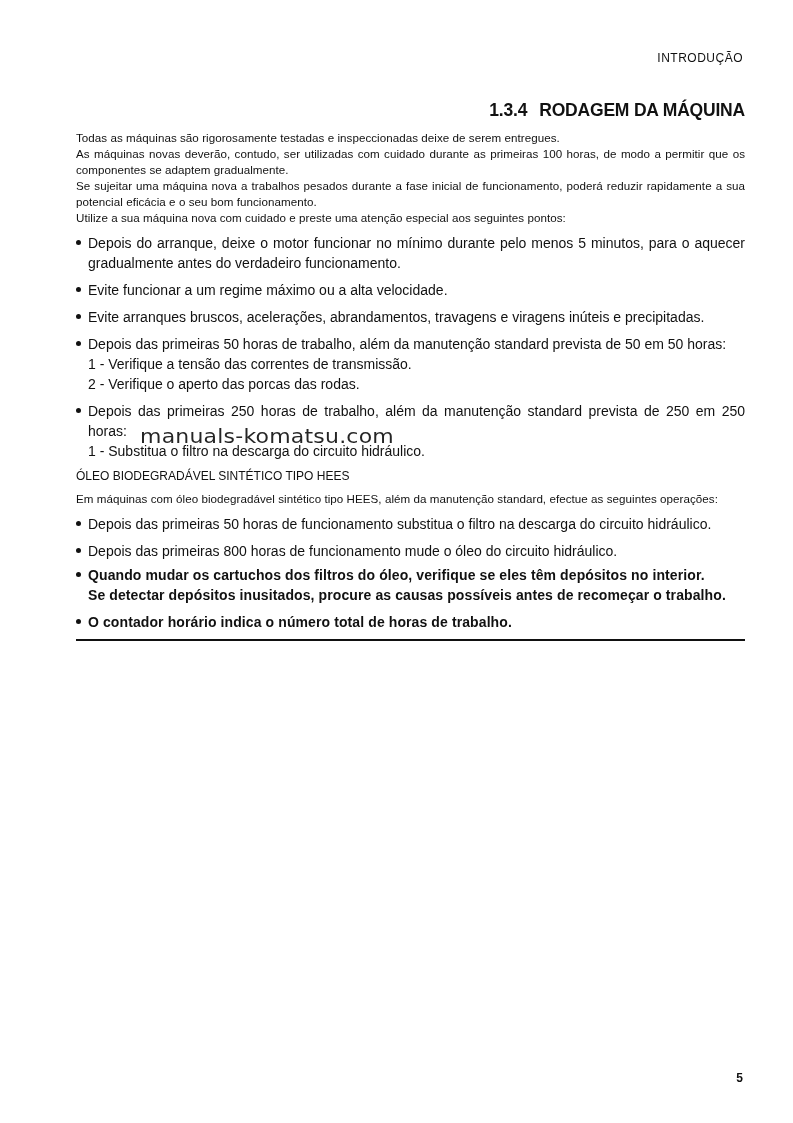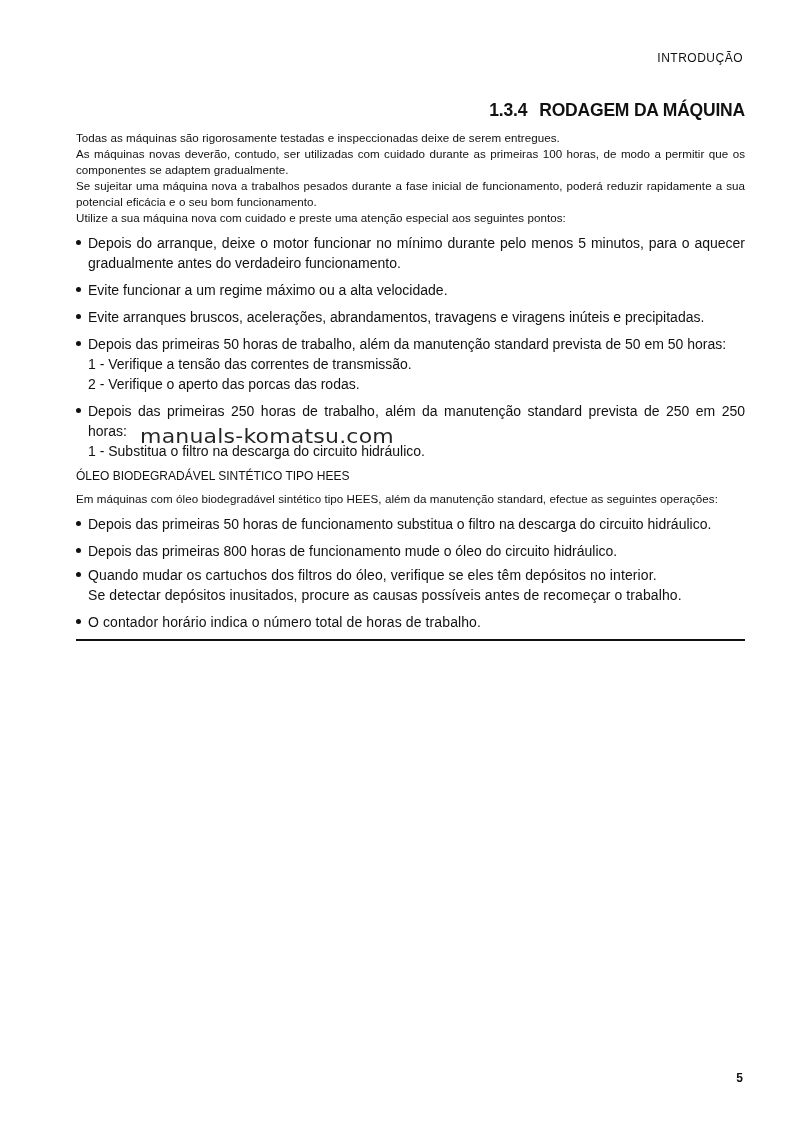--- a/index.html
+++ b/index.html
@@ -32,21 +32,21 @@
     ul.bullets li .sub { display: block; }
     .subheading { font-size: 12px; line-height: 16px; margin-top: 7px; }
     .hees-para { margin-top: 7px; text-align: justify; position: relative; }
     .watermark {
       position: absolute; left: 140px; top: 424px;
       font-size: 22px; color: #000; letter-spacing: 0.2px; font-weight: normal;
       font-family: "DejaVu Sans", sans-serif; opacity: 0.85; pointer-events: none;
       transform: scaleY(0.9);
     }
     .important-title { font-weight: bold; font-size: 11.6px; line-height: 16px; margin-top: 15px; }
-    ul.bullets.bold li { font-weight: normal; margin-top: 4px; letter-spacing: 0.1px; }
+    ul.bullets.bold li { font-weight: bold; margin-top: 4px; letter-spacing: 0.1px; }
     ul.bullets.bold li + li { margin-top: 7px; }
     .rule { height: 2px; background: #111; margin-top: 7px; }
     .page-number {
       position: absolute; right: 50px; top: 1071px; font-size: 12px; font-weight: bold;
     }
   </style>
 </head>
 <body>
 
 <div class="running-header">INTRODUÇÃO</div>

